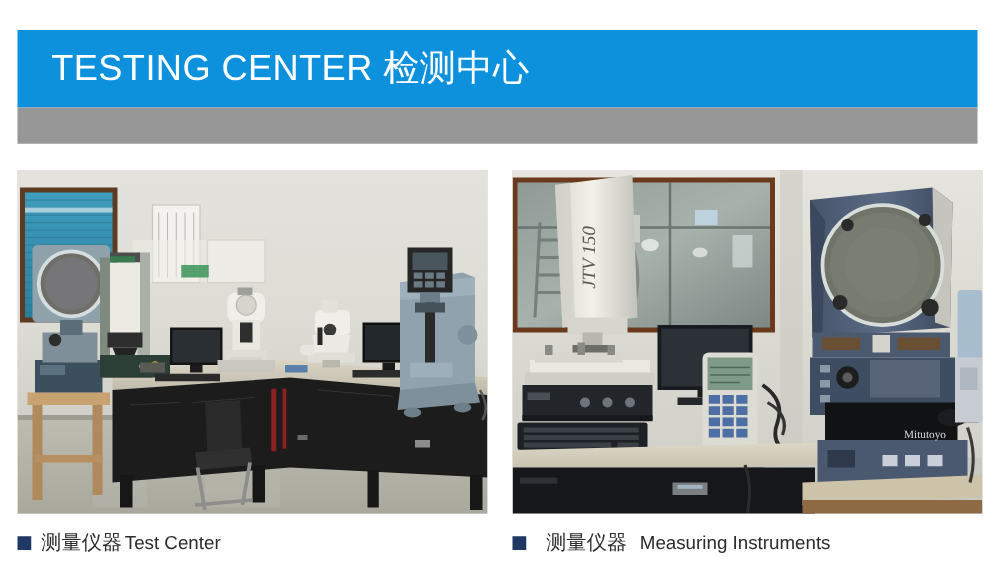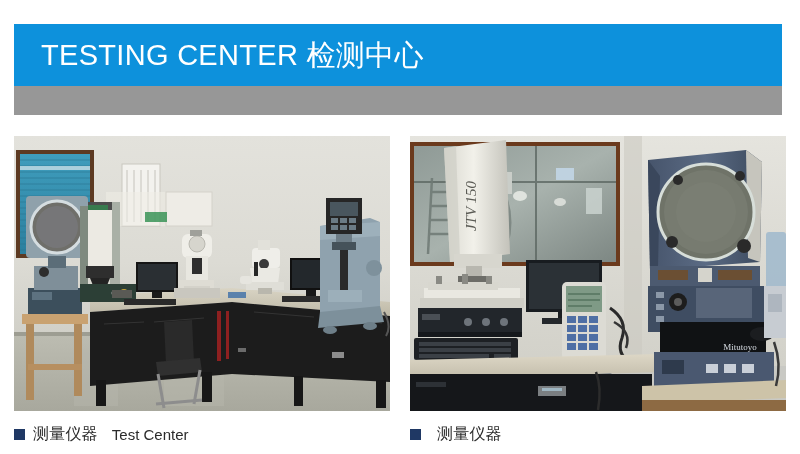--- a/index.html
+++ b/index.html
@@ -90,21 +90,21 @@
   .cap-cn {
     font-family: "Liberation Sans", sans-serif;
     font-size: 16px;
     color: #2b2b2b;
     letter-spacing: 0.2px;
   }
   .cap-en {
     font-family: "Liberation Sans", sans-serif;
     font-size: 15px;
     color: #2b2b2b;
-    margin-left: 14px;
+    margin-left: 2px;
   }
 </style>
 </head>
 <body>
 
 <div class="page">
 
   <div class="header-blue">
     <div class="header-title">TESTING CENTER 检测中心</div>
   </div>
@@ -471,15 +471,16 @@
 
   <div class="caption caption-left">
     <span class="bullet"></span>
     <span class="cap-cn">测量仪器</span>
     <span class="cap-en">Test Center</span>
   </div>
 
   <div class="caption caption-right">
     <span class="bullet"></span>
     <span class="cap-cn">测量仪器</span>
+    <span class="cap-en">Measuring Instruments</span>
   </div>
 
 </div>
 
 </body></html>

